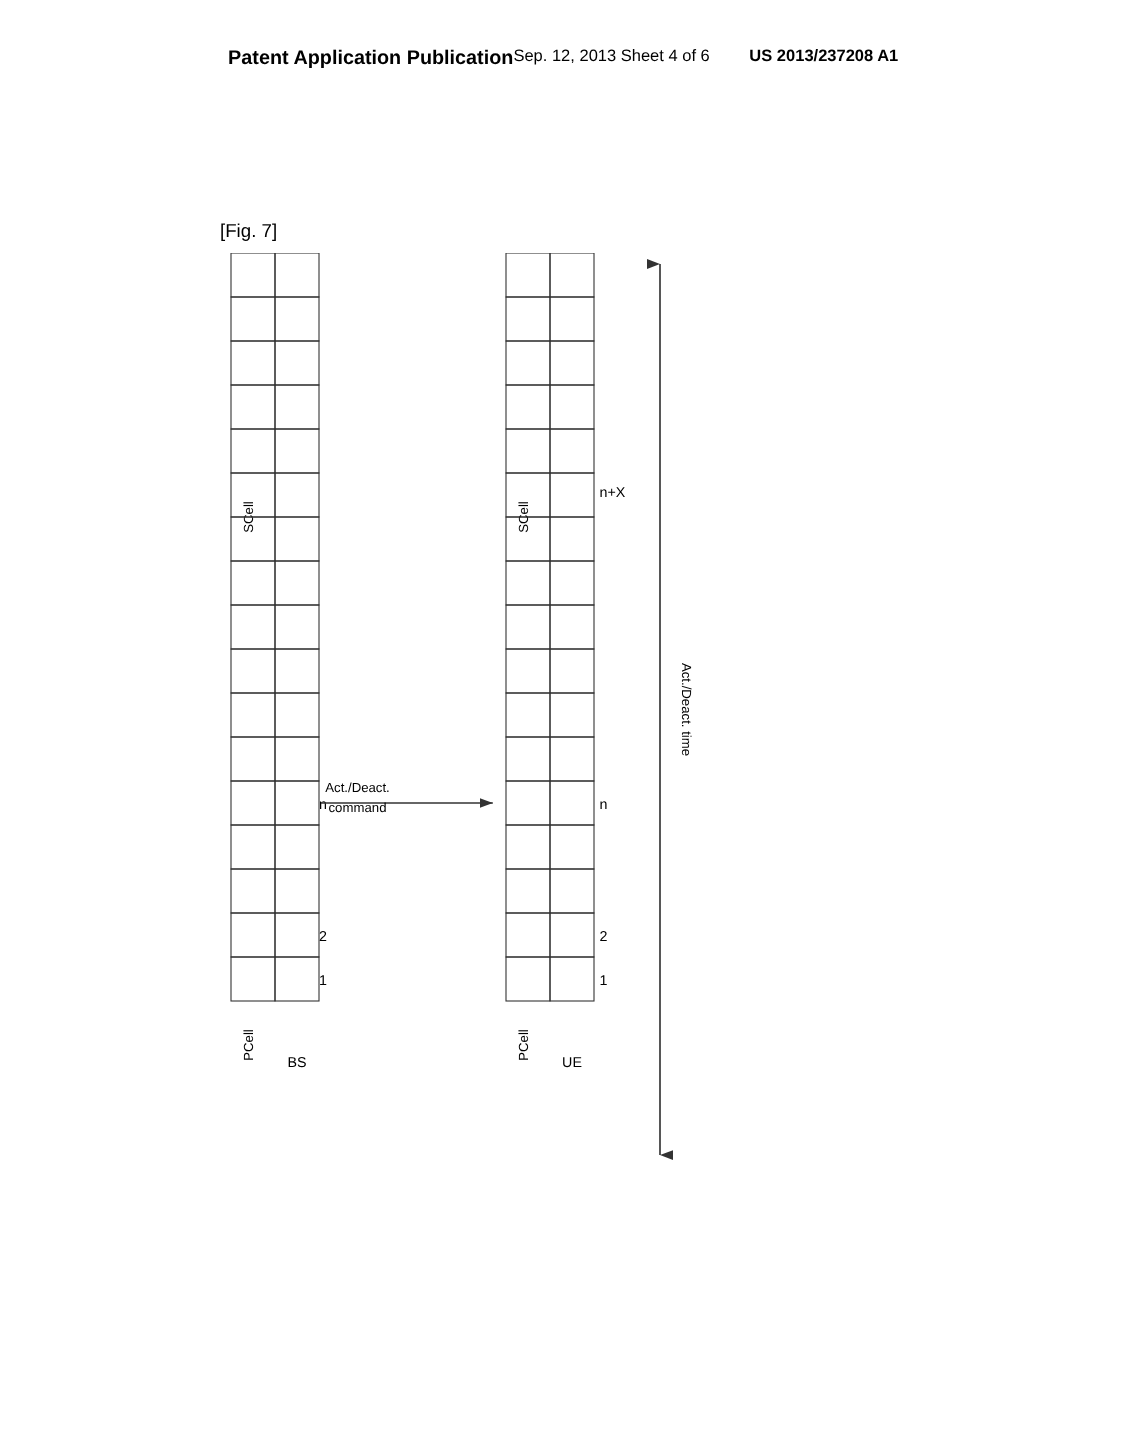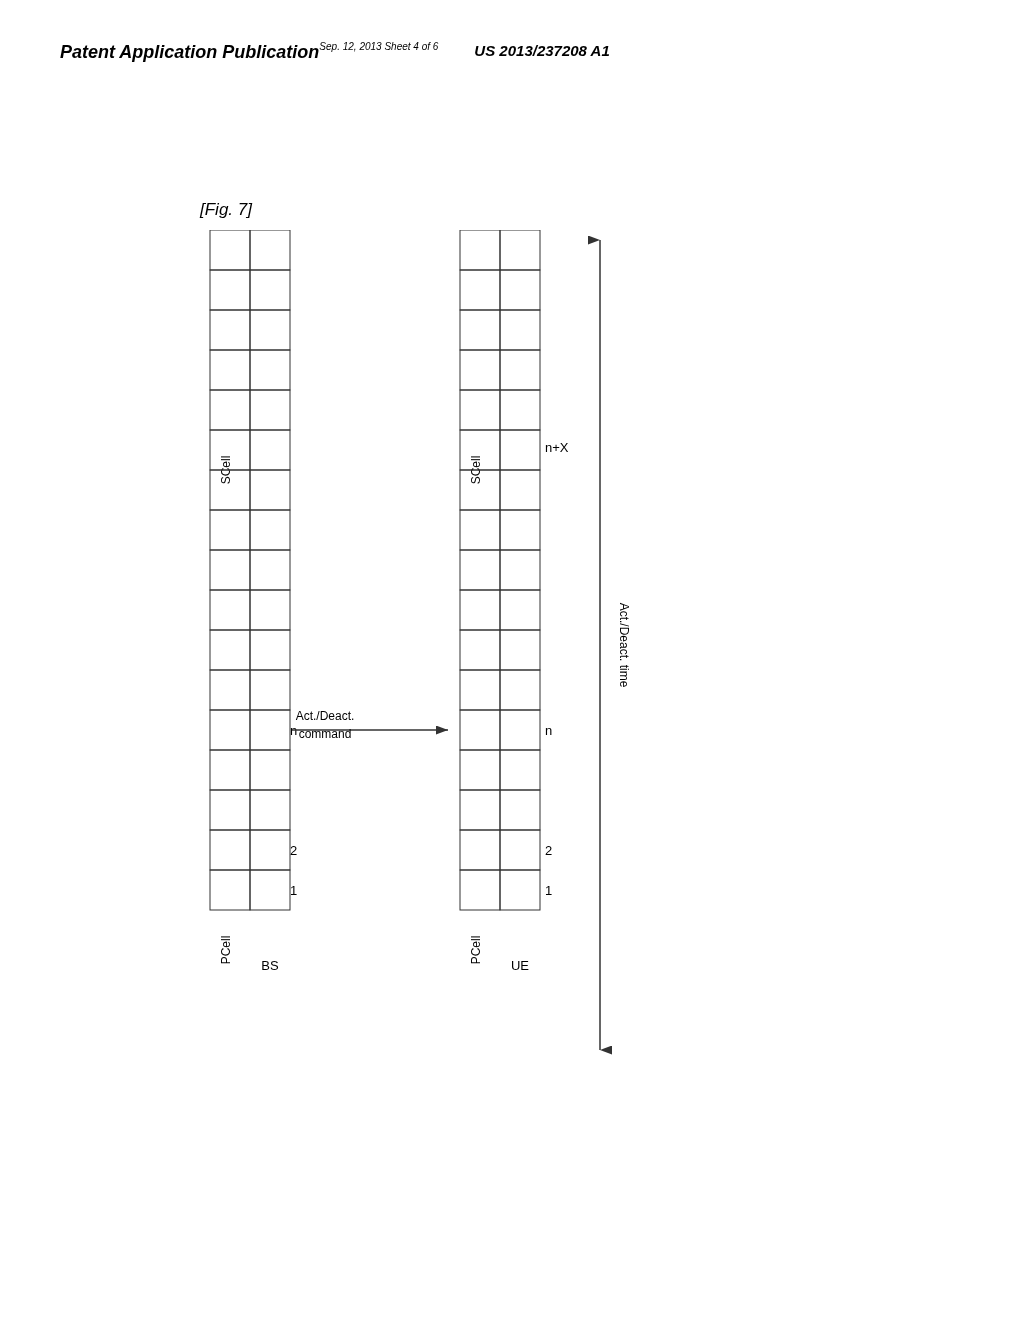--- a/index.html
+++ b/index.html
@@ -7,53 +7,51 @@
       width: 1024px;
       height: 1320px;
       background: #fff;
       font-family: Arial, sans-serif;
       position: relative;
       overflow: hidden;
     }
 
     .header {
       display: flex;
-      justify-content: flex-start;
+      justify-content: center;
       align-items: flex-start;
       padding: 40px 60px 0 60px;
-      font-style: italic;
     }
 
     .header-left {
       font-size: 18px;
       font-weight: bold;
       line-height: 1.4;
     }
 
     .header-center {
-      font-size: 10px;
+      font-size: 15px;
       text-align: center;
       line-height: 1.4;
     }
 
     .header-right {
       font-size: 15px;
       text-align: right;
       font-weight: bold;
       line-height: 1.4;
       margin-left: 36px;
     }
 
     .figure-label {
       position: absolute;
       top: 200px;
       left: 200px;
       font-size: 17px;
       font-weight: normal;
-      font-style: italic;
     }
   </style>
 </head>
 <body>
 
 <div class="header">
   <div class="header-left">Patent Application Publication</div>
   <div class="header-center">Sep. 12, 2013  Sheet 4 of 6</div>
   <div class="header-right">US 2013/237208 A1</div>
 </div>

